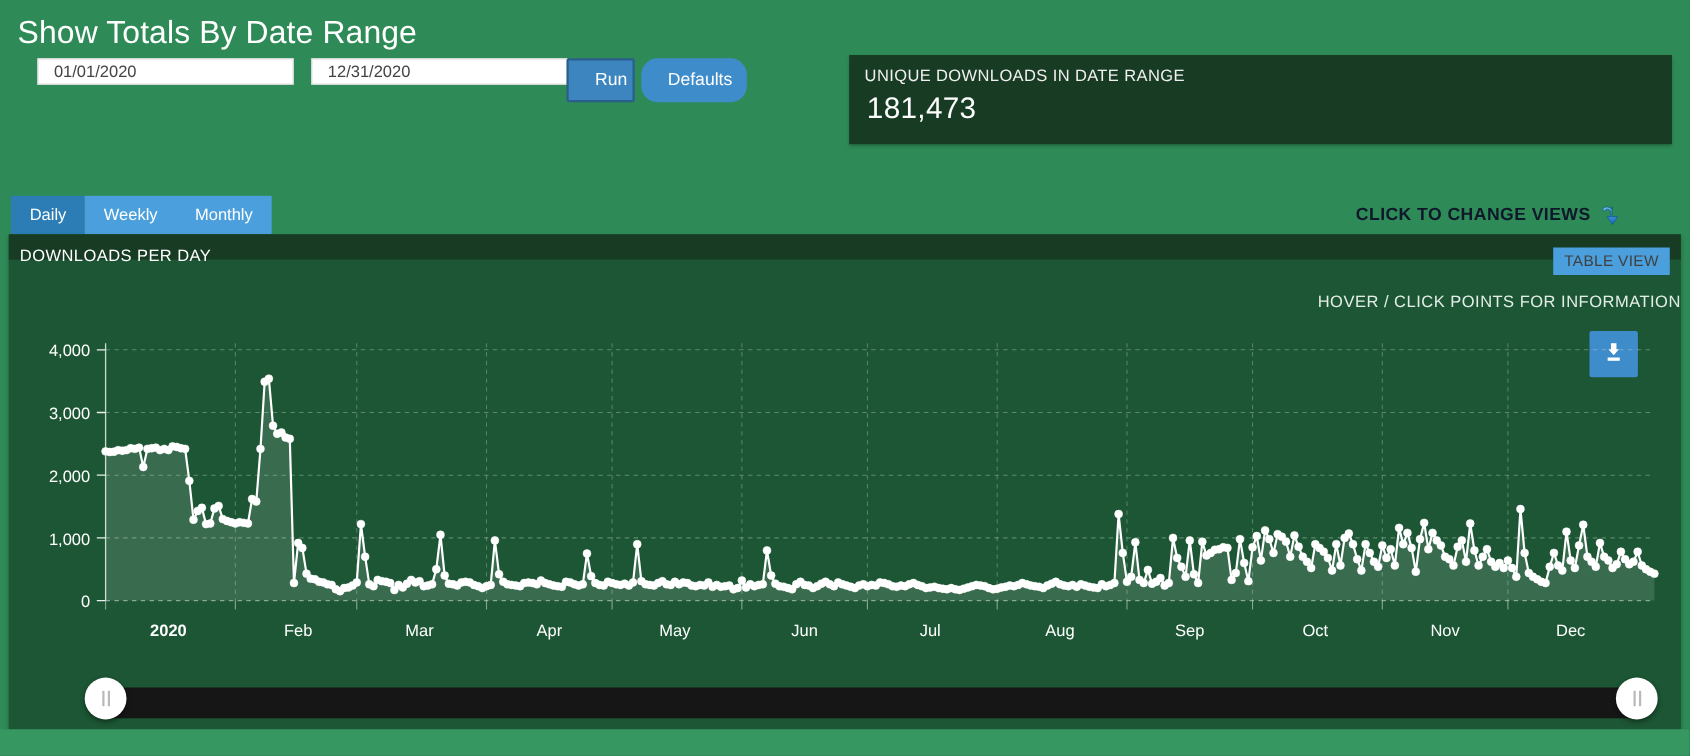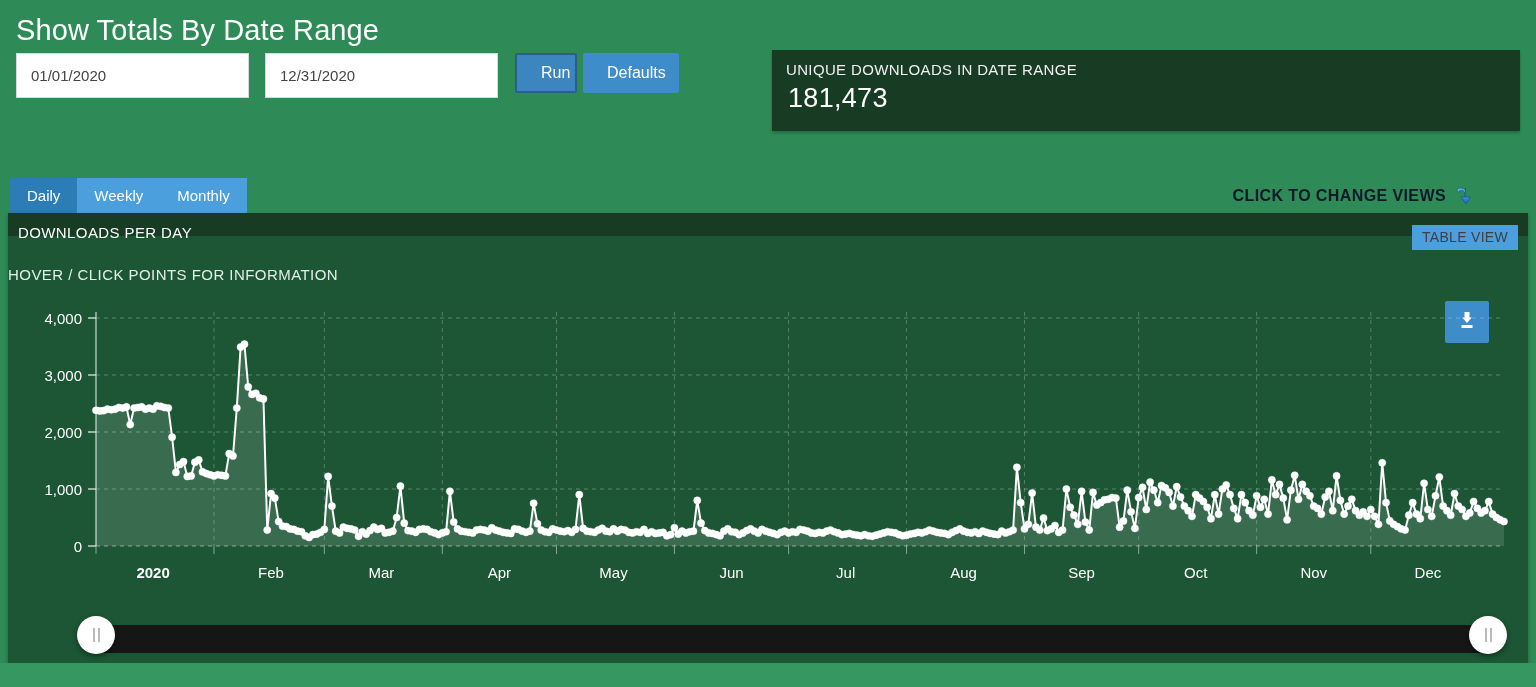--- a/index.html
+++ b/index.html
@@ -34,30 +34,31 @@
     left: 16px; top: 14px;
     font-size: 29px;
     font-weight: 400;
     letter-spacing: .1px;
     color: #ffffff;
     white-space: nowrap;
   }
   .date-input {
     position: absolute;
     top: 53px;
-    height: 45px;
+    height: 24px;
     box-sizing: border-box;
     background: #ffffff;
     border: 1px solid #d8d8d8;
     border-radius: 0;
     font-family: "Liberation Sans", sans-serif;
     font-size: 15px;
     color: #444444;
     padding: 0 14px;
     outline: none;
+    margin-left: 18px;
   }
   #date-start { left: 16px; width: 233px; }
   #date-end   { left: 265px; width: 233px; }
 
   .btn-blue {
     position: absolute;
     top: 53px;
     height: 40px;
     box-sizing: border-box;
     background: #3f8ccb;
@@ -72,20 +73,21 @@
   }
   #btn-run {
     left: 515px;
     width: 62px;
     background: #3c85bf;
     border: 2px solid #2a5f8c;
   }
   #btn-defaults {
     left: 583px;
     width: 96px;
+    border-radius: 15px;
   }
 
   
   .kpi-card {
     position: absolute;
     left: 772px; top: 50px;
     width: 748px; height: 81px;
     background: #183b24;
     box-shadow: 0 2px 3px rgba(0,0,0,.25);
     text-decoration: underline;
@@ -185,21 +187,21 @@
     cursor: pointer;
     font-family: "Liberation Sans", sans-serif;
     line-height: 25px;
     white-space: nowrap;
     text-align: center;
   }
   .hover-hint {
     position: absolute;
     left: 0; top: 53px;
     width: 100%;
-    text-align: left;
+    text-align: right;
     font-size: 15px;
     letter-spacing: .45px;
     color: #e4eee8;
   }
   .download-btn {
     position: absolute;
     right: 39px; top: 88px;
     width: 44px; height: 42px;
     background: #3f8ccb;
     border: none;

